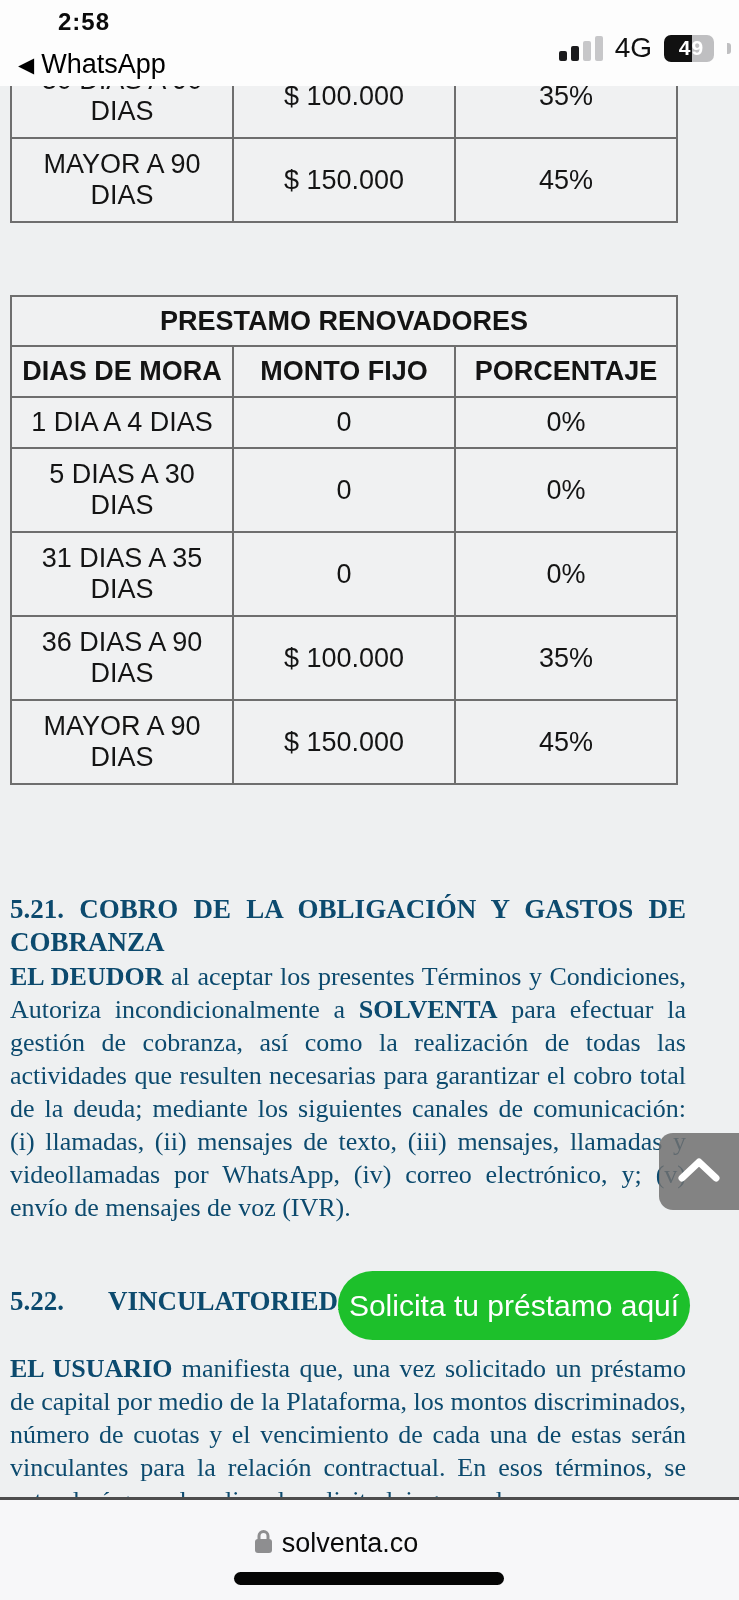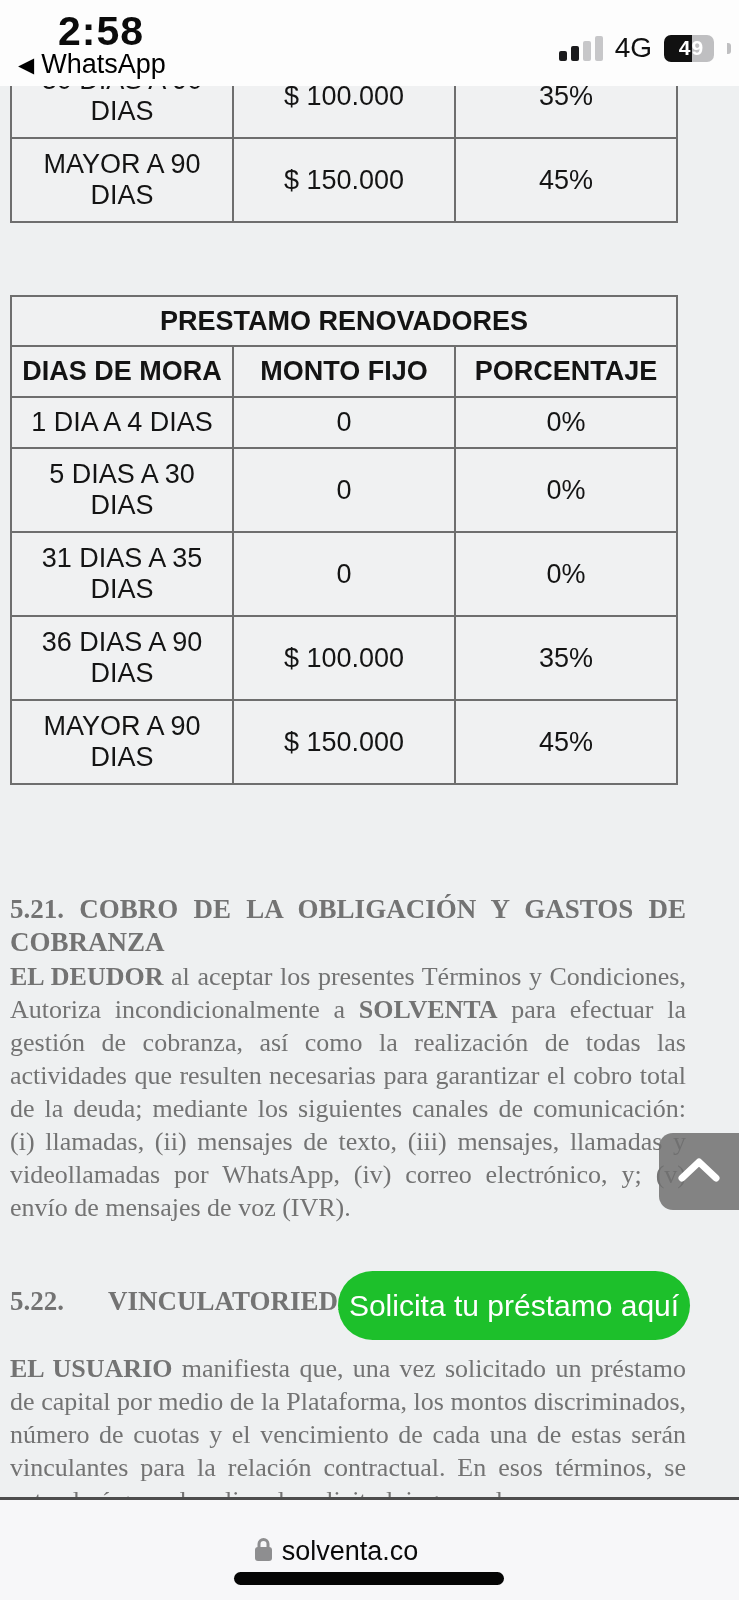--- a/index.html
+++ b/index.html
@@ -2,21 +2,21 @@
 <html><head>
 <meta charset="utf-8">
 <style>
   html,body{margin:0;padding:0;}
   #screen{
     position:relative; width:739px; height:1600px; overflow:hidden;
     background:#eef0f1; font-family:"Liberation Sans", sans-serif; color:#141414;
   }
   
   .status-bar{position:absolute;left:0;top:0;width:739px;height:86px;background:#fdfdfd;z-index:20;}
-  .time{position:absolute;left:58px;top:8px;font-size:41px;font-weight:bold;color:#0b0b0b;letter-spacing:1px;}
+  .time{position:absolute;left:58px;top:8px;font-size:24px;font-weight:bold;color:#0b0b0b;letter-spacing:1px;}
   .back-app{position:absolute;left:18px;top:49px;font-size:27px;color:#000;display:flex;align-items:center;gap:7px;}
   .back-tri{font-size:21px;line-height:1;}
   .sb-right{position:absolute;right:8px;top:32px;display:flex;align-items:center;gap:12px;}
   .sig{display:flex;align-items:flex-end;gap:4px;height:26px;}
   .sig i{display:block;width:8px;border-radius:2px;background:#c7c7c9;}
   .sig i.on{background:#1b1b1d;}
   .sig .b1{height:10px;} .sig .b2{height:15px;} .sig .b3{height:20px;} .sig .b4{height:25px;}
   .net{font-size:28px;color:#111;}
   .batt{position:relative;width:50px;height:27px;border-radius:7px;overflow:hidden;display:flex;}
   .batt .fill{width:55%;background:#111;color:#fff;font-size:21px;font-weight:bold;display:flex;align-items:center;justify-content:flex-end;padding-right:1px;box-sizing:border-box;}
@@ -27,39 +27,39 @@
   table.fee td,table.fee th{border:2px solid #6e6e6e;text-align:center;vertical-align:middle;font-size:27px;padding:2px 8px;}
   table.fee th{font-weight:bold;margin-top:19px;}
   #table-top{top:53px;}
   #table-top tr{height:84px;}
   #table-renov{top:295px;}
   .cap-row{height:50px;}
   .hdr-row{height:51px;}
   .r-sm{height:51px;padding-left:28px;}
   .r-lg{height:84px;}
   
-  .legal{position:absolute;left:10px;width:676px;font-family:"Liberation Serif", serif;color:#737373;}
+  .legal{position:absolute;left:10px;width:676px;font-family:"Liberation Serif", serif;color:#0c4a6e;}
   .h-521{top:893px;font-weight:bold;font-size:27px;line-height:33px;text-align:justify;}
   .p-521{top:960px;font-size:26px;line-height:33px;text-align:justify;}
   .h-522{top:1285px;font-weight:bold;font-size:27px;line-height:33px;}
   .h-522 .gap{display:inline-block;width:44px;}
   .p-522{top:1352px;font-size:26px;line-height:33px;text-align:justify;}
   .b{font-weight:bold;}
   
   .cta{position:absolute;left:338px;top:1271px;width:352px;height:69px;border:none;border-radius:35px;
        background:#1dc02b;color:#fff;font-family:"Liberation Sans",sans-serif;font-size:30px;
        display:flex;align-items:center;justify-content:center;z-index:10;cursor:pointer;text-align:right;}
   
   .scroll-top{position:absolute;left:659px;top:1133px;width:95px;height:77px;background:rgba(112,112,112,0.85);
        border:none;border-radius:14px 0 0 14px;display:flex;align-items:center;justify-content:flex-start;
        padding-left:18px;box-sizing:border-box;z-index:9;cursor:pointer;}
   
   .bottom-sep{position:absolute;left:0;top:1497px;width:739px;height:3px;background:#4d4d4d;z-index:19;}
   .bottom-bar{position:absolute;left:0;top:1500px;width:739px;height:100px;background:#f7f7f9;z-index:19;}
-  .url-row{position:absolute;left:0;top:36px;width:672px;display:flex;align-items:center;justify-content:center;gap:9px;}
+  .url-row{position:absolute;left:0;top:28px;width:672px;display:flex;align-items:center;justify-content:center;gap:9px;}
   .url-text{font-size:27px;color:#0a0a0a;}
   .home-indicator{position:absolute;left:234px;top:72px;width:270px;height:13px;border-radius:7px;background:#050505;}
 </style>
 </head>
 <body>
 
 <div id="screen">
 
   <table class="fee" id="table-top">
     <colgroup>

